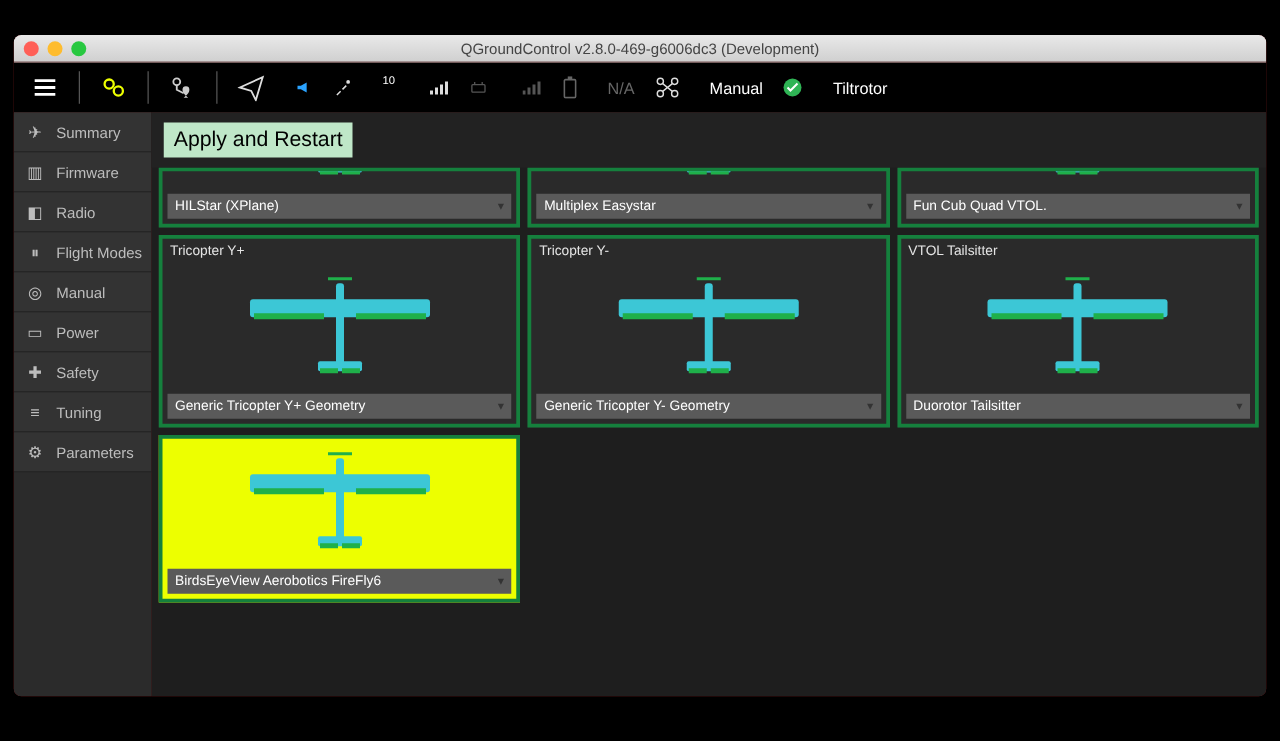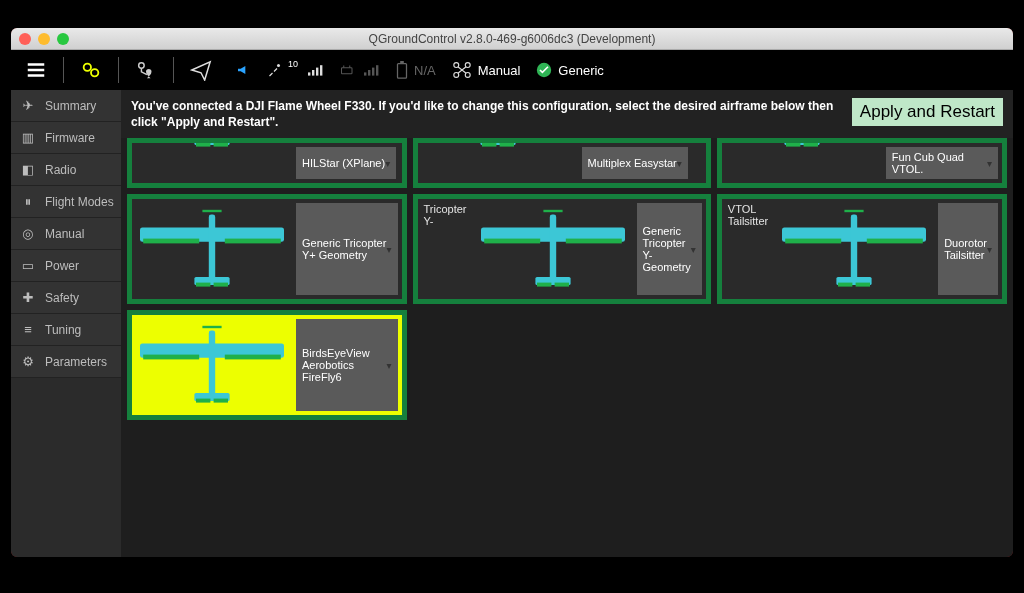--- a/index.html
+++ b/index.html
@@ -35,21 +35,21 @@
     height: 40px; background:#000;
     display:flex; align-items:center; padding:0 6px;
     gap:4px;
   }
   .tb-btn {
     height:34px; min-width:38px; display:flex; align-items:center; justify-content:center;
     color:#bbb; font-size:18px;
   }
   .tb-sep { width:1px; height:26px; background:#555; margin:0 4px;}
   .tb-status { display:flex; align-items:center; gap:16px; margin-left:12px; color:#fff; font-size:13px;}
-  .tb-status .item { display:flex; align-items:center; gap:6px;}
+  .tb-status .item { display:flex; align-items:center; gap:24px;}
   .dim { color:#666;}
   .yellow { color:#edff00;}
   
   .body { flex:1; display:flex; min-height:0;}
   .sidebar { width:110px; background:#2b2b2b; display:flex; flex-direction:column;}
   .side-item {
     height:32px; display:flex; align-items:center; gap:8px;
     padding-left:8px; color:#bdbdbd; font-size:12px;
     background:#333; border-bottom:1px solid #222;
   }
@@ -65,22 +65,22 @@
   .apply-btn {
     background:#bfe7c8; color:#000; font-size:17px;
     border:none; padding:4px 8px; white-space:nowrap; font-weight:normal;
   }
   .grid {
     flex:1; overflow:auto; padding:0 6px;
     display:grid; grid-template-columns: repeat(3, 1fr);
     gap:6px; align-content:start;
   }
   .card {
-    background:#2a2a2a; display:flex; flex-direction:row;
-    border:5px solid #15803d;
+    background:#2a2a2a; display:flex; flex-direction:column;
+    border:3px solid #15803d;
   }
   .card.partial .card-img { height:14px; }
   .card.selected { background:#edff00;}
   .card-title { color:#e4e4e4; font-size:11px; padding:4px 6px;}
   .card-img {
     height:100px; display:flex; align-items:center; justify-content:center;
     background:transparent;
   }
   .card-select {
     background:#5a5a5a; color:#fff; font-size:11px;
@@ -180,21 +180,21 @@
             <circle cx="19" cy="17" r="3" fill="none" stroke="#ddd" stroke-width="1.4"></circle>
           <path d="M7 7l10 8M17 7l-10 8" stroke="#ddd" stroke-width="1.4"></path>
         </svg>
         <span>Manual</span>
       </div>
       <div class="item">
         <svg width="16" height="16" viewBox="0 0 20 20">
             <circle cx="10" cy="10" r="9" fill="#2fb455"></circle>
             <path d="M5 10l3 3 7-7" stroke="#fff" stroke-width="2" fill="none"></path>
           </svg>
-        <span>Generic</span>
+        <span>Tiltrotor</span>
       </div>
     </div>
   </div>
 
   <div class="body">
     <div class="sidebar">
       <div class="side-item">
         <span class="side-icon">✈</span>
         <span>Summary</span>
       </div>
@@ -227,21 +227,20 @@
         <span>Tuning</span>
       </div>
       <div class="side-item">
         <span class="side-icon">⚙</span>
         <span>Parameters</span>
       </div>
     </div>
 
     <div class="main">
       <div class="topstrip">
-        <p>You've connected a DJI Flame Wheel F330. If you'd like to change this configuration, select the desired airframe below then click "Apply and Restart".</p>
         <button class="apply-btn">Apply and Restart</button>
       </div>
       <div class="grid" id="grid">
           <div class="card partial">
             <div class="card-img">
               <div style="width: 160px; height: 14px; overflow: hidden; position: relative;">
                 <div style="position: absolute; bottom: 0px;">
   <svg class="plane" viewBox="0 0 200 110">
 
     <rect x="10" y="28" width="180" height="18" rx="3" fill="#3cc7d6"></rect>
@@ -310,20 +309,21 @@
   </svg>
 </div>
               </div>
             </div>
             <div class="card-select">
               <span>Fun Cub Quad VTOL.</span>
               <span class="chev">▾</span>
             </div>
           </div>
           <div class="card">
+            <div class="card-title">Tricopter Y+</div>
             <div class="card-img">
   <svg class="plane" viewBox="0 0 200 110">
 
     <rect x="10" y="28" width="180" height="18" rx="3" fill="#3cc7d6"></rect>
     <rect x="14" y="42" width="70" height="6" fill="#1fb04a"></rect>
     <rect x="116" y="42" width="70" height="6" fill="#1fb04a"></rect>
 
     <rect x="96" y="12" width="8" height="84" rx="3" fill="#3cc7d6"></rect>
 
     <rect x="78" y="90" width="44" height="10" rx="2" fill="#3cc7d6"></rect>

